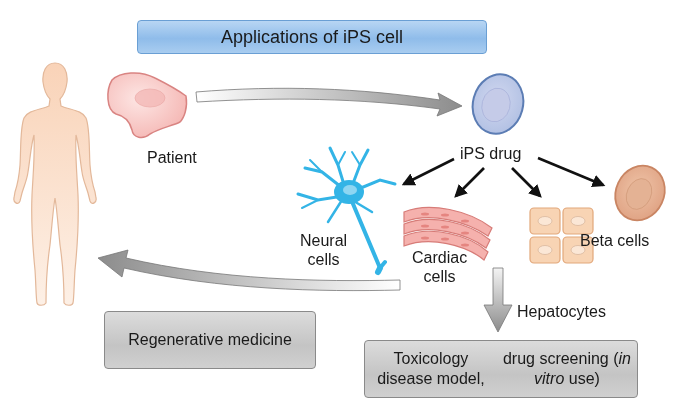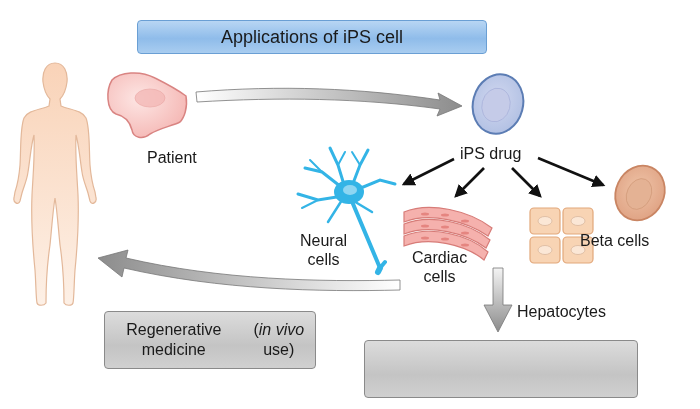--- a/index.html
+++ b/index.html
@@ -164,17 +164,18 @@
 <div class="lbl" style="left:412px; top:248px;">
   <div>Cardiac</div>
   <div>cells</div>
 </div>
 
 <div class="lbl" style="left:517px; top:266px;margin-top:36px;">Hepatocytes</div>
 <div class="lbl" style="left:580px; top:231px;">Beta cells</div>
 
 <div class="gray-box regen-box">
   <div>Regenerative medicine</div>
-  <div><span>(</span><em>in vivo</em><span> use)</span></div>
 </div>
 
 <div class="gray-box tox-box">
+  <div>Toxicology disease model,</div>
+  <div><span>drug screening (</span><em>in vitro</em><span> use)</span></div>
 </div>
 
 </body></html>

